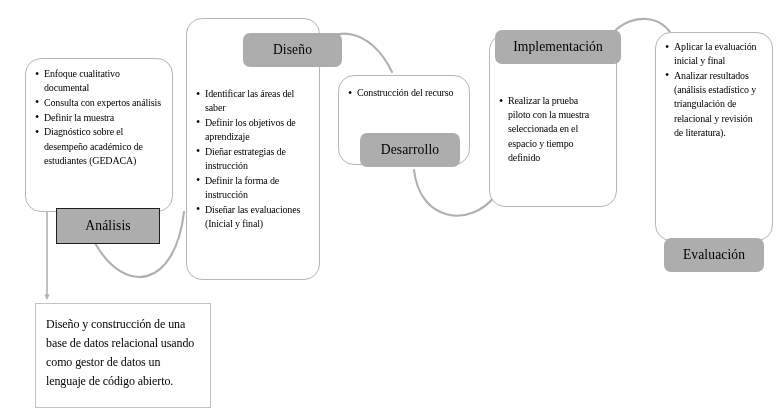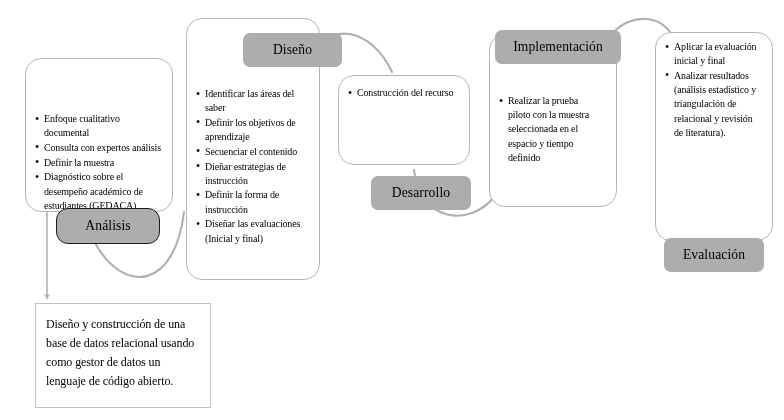--- a/index.html
+++ b/index.html
@@ -60,21 +60,21 @@
     display: flex;
     align-items: center;
     justify-content: center;
     font-size: 13.6px;
     letter-spacing: 0.1px;
     color: #000000;
     z-index: 5;
   }
   .phase-label.bordered {
     border: 1.8px solid #1d1d1d;
-    border-radius: 12px;
+    border-radius: 0;
     align-items: center;
   }
   .note-box {
     position: absolute;
     box-sizing: border-box;
     background: #ffffff;
     border: 1.2px solid #c2c2c2;
     z-index: 2;
   }
   .note-text {
@@ -100,51 +100,50 @@
     <path d="M 313,52 C 330,24 370,26 392,72" fill="none" stroke="#b0b0b0" stroke-width="2.1" stroke-linecap="round"></path>
 
     <path d="M 414,170 C 420,222 470,228 495,196" fill="none" stroke="#b0b0b0" stroke-width="2.1" stroke-linecap="round"></path>
 
     <path d="M 613,33 C 630,13 664,14 673,38" fill="none" stroke="#b0b0b0" stroke-width="2.1" stroke-linecap="round"></path>
 
     <path d="M 47,212 L 47,297" fill="none" stroke="#b8b8b8" stroke-width="1.7" marker-end="url(#arrowhead)"></path>
   </svg>
 
   <div class="content-box" style="left:25px; top:58px; width:148px; height:154px;">
-    <ul class="bullets" style="padding:8px 7px 0 9px;margin-top:45px;">
+    <ul class="bullets" style="padding:8px 7px 0 9px;">
       <li>Enfoque cualitativo documental</li>
       <li>Consulta con expertos análisis</li>
       <li>Definir la muestra</li>
       <li>Diagnóstico sobre el desempeño académico de estudiantes (GEDACA)</li>
     </ul>
   </div>
   <div class="phase-label bordered" style="left:56px; top:208px; width:104px; height:36px;">
     <span>Análisis</span>
   </div>
 
   <div class="content-box" style="left:186px; top:18px; width:134px; height:262px;">
     <ul class="bullets" style="padding:68px 6px 0 9px;">
       <li>Identificar las áreas del saber</li>
       <li>Definir los objetivos de aprendizaje</li>
-      <li>Secuenciar el contenido</li>
       <li>Dieñar estrategias de instrucción</li>
       <li>Definir la forma de instrucción</li>
       <li>Diseñar las evaluaciones (Inicial y final)</li>
     </ul>
   </div>
   <div class="phase-label" style="left:243px; top:33px; width:99px; height:34px;">
     <span>Diseño</span>
   </div>
 
   <div class="content-box" style="left:338px; top:75px; width:132px; height:90px;">
     <ul class="bullets" style="padding:10px 8px 0 9px;">
       <li>Construcción del recurso</li>
     </ul>
   </div>
-  <div class="phase-label" style="left:371px; top:133px; width:100px; height:34px;margin-top:43px;">
+  <div class="phase-label" style="left:360px; top:133px; width:100px; height:34px;">
     <span>Desarrollo</span>
   </div>
 
   <div class="content-box" style="left:489px; top:34px; width:128px; height:173px;">
     <ul class="bullets" style="padding:59px 16px 0 9px;">
       <li>Realizar la prueba piloto con la muestra seleccionada en el espacio y tiempo definido</li>
     </ul>
   </div>
   <div class="phase-label" style="left:495px; top:30px; width:126px; height:34px;">
     <span>Implementación</span>

